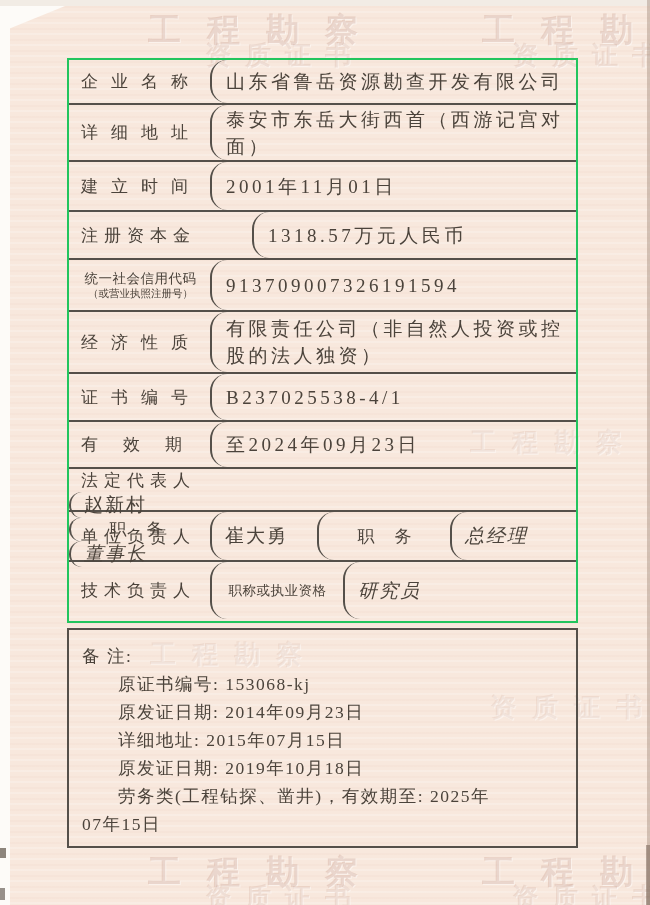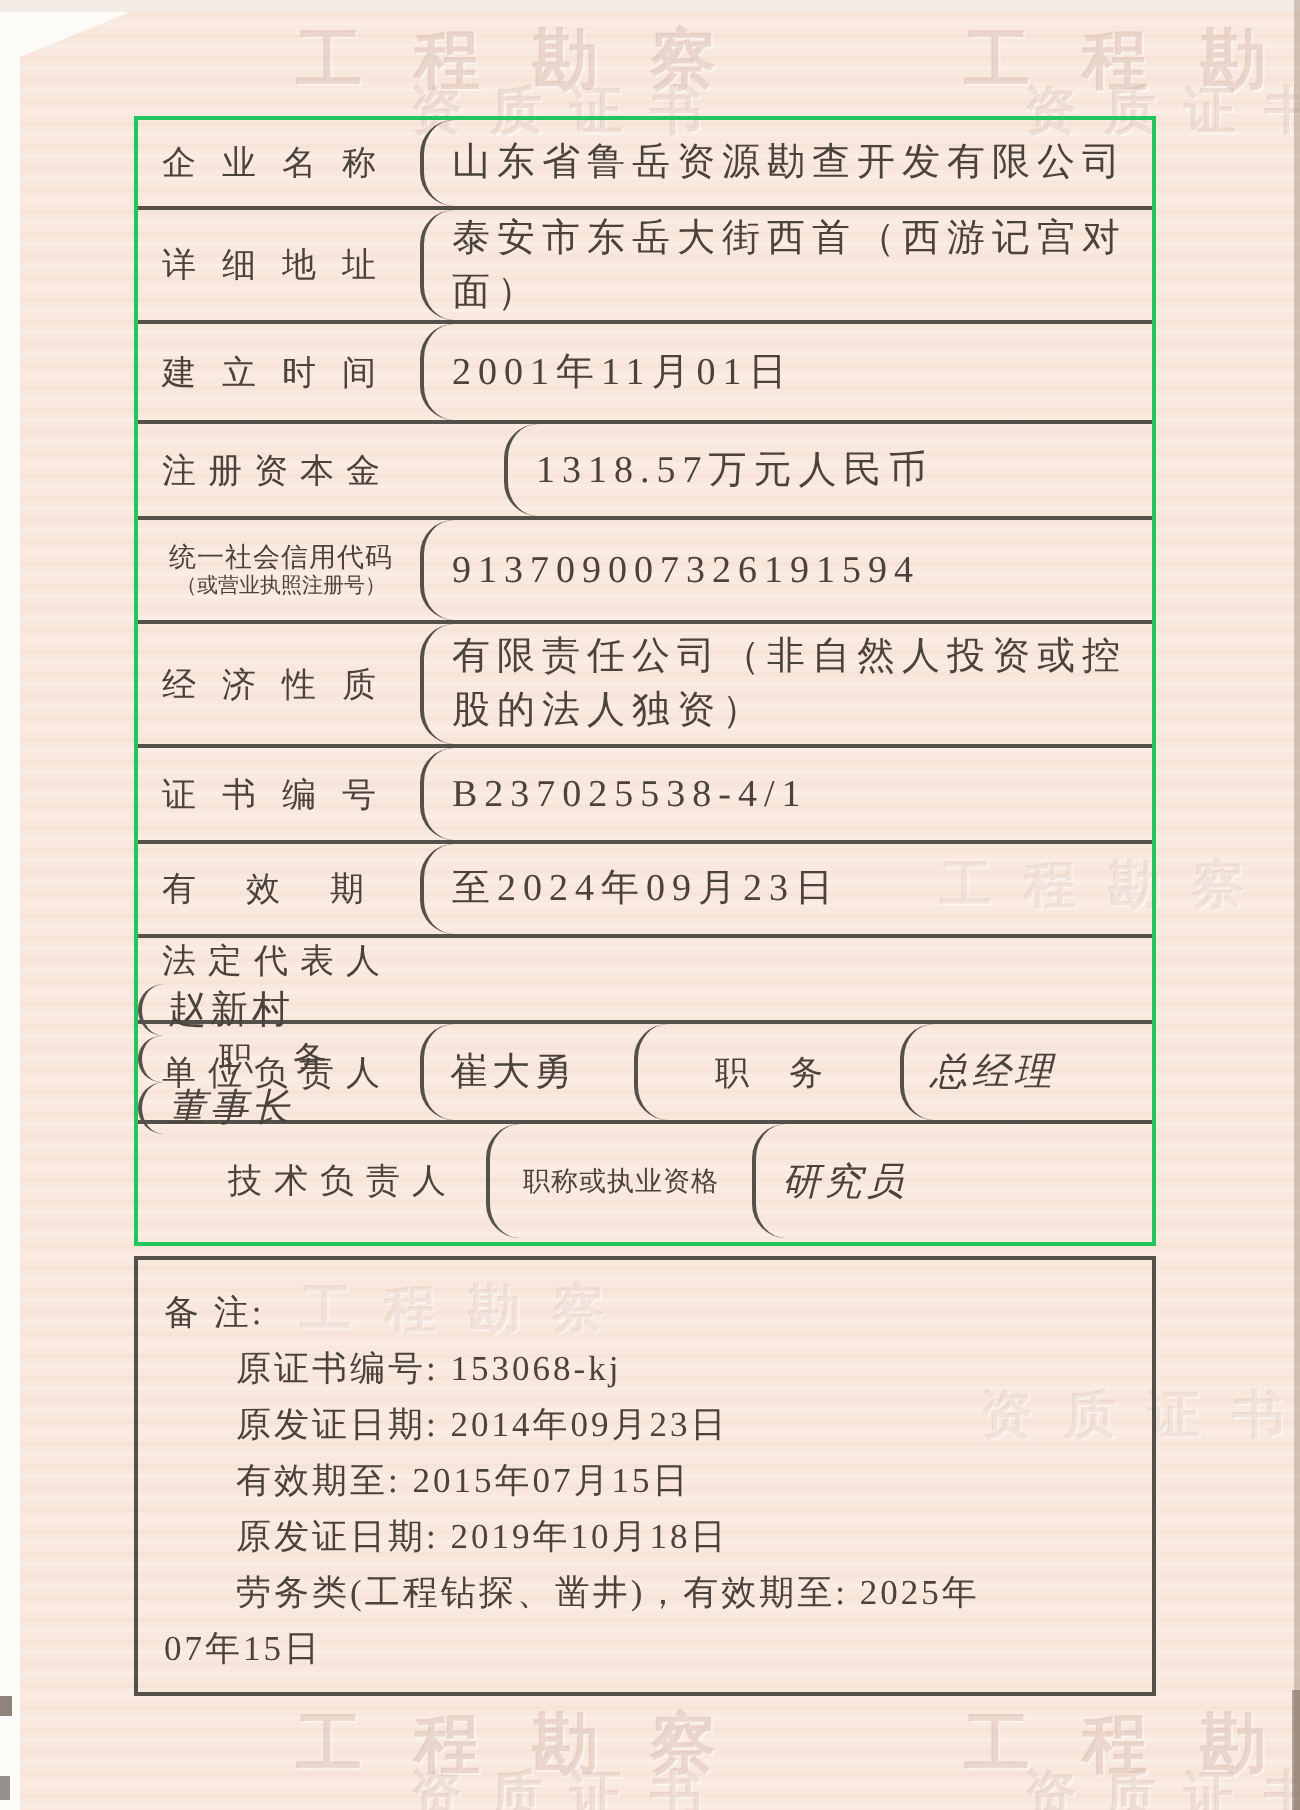--- a/index.html
+++ b/index.html
@@ -47,21 +47,21 @@
   .wm-sub { font-size: 26px; letter-spacing: 14px; color: rgba(195,150,132,0.22); }
   .wm-faint { font-size: 26px; letter-spacing: 16px; color: rgba(195,150,132,0.16); }
 
   
   .cert-table {
     position: absolute; left: 67px; top: 58px; width: 511px; height: 565px;
     border: 2px solid #22c55e;
     color: #4b433b;
   }
   .trow { display: flex; width: 100%; border-bottom: 2px solid #55504a; }
-  .trow:last-child { border-bottom: none; padding-left: 33px; }
+  .trow:last-child { border-bottom: none; }
   .cell { display: flex; align-items: center; overflow: hidden; }
   .cell + .cell { border-left: 2px solid #55504a; border-radius: 17px; }
   .c-label { width: 141px; flex: none; padding-left: 12px; font-size: 17px; }
   .c-value { flex: 1; padding-left: 14px; padding-right: 6px; font-size: 19px; letter-spacing: 3.5px; line-height: 27px; }
   .c-name  { width: 107px; flex: none; padding-left: 13px; font-size: 19px; letter-spacing: 2px; }
   .c-mid   { width: 133px; flex: none; justify-content: center; font-size: 17px; }
   .c-right { width: 128px; flex: none; padding-left: 13px; font-size: 19px; letter-spacing: 2px; font-style: italic; }
   .ls4 { letter-spacing: 13px; }   
   .ls5 { letter-spacing: 6px; }    
   .ls3 { letter-spacing: 25px; }   
@@ -161,21 +161,21 @@
       <div class="cell c-mid mid-small">职称或执业资格</div>
       <div class="cell c-right">研究员</div>
     </div>
 
   </div>
 
   <div class="remarks">
     <div>备 注:</div>
     <div class="indent">原证书编号: 153068-kj</div>
     <div class="indent">原发证日期: 2014年09月23日</div>
-    <div class="indent">有效期至: 2015年07月15日</div>
+    <div class="indent">详细地址: 2015年07月15日</div>
     <div class="indent">原发证日期: 2019年10月18日</div>
     <div class="indent">劳务类(工程钻探、凿井)，有效期至: 2025年</div>
     <div>07年15日</div>
   </div>
 
   <div class="edge-left"></div>
   <div class="corner-fold"></div>
   <div class="edge-top"></div>
   <div class="edge-right"></div>
   <div class="edge-right-dark"></div>

